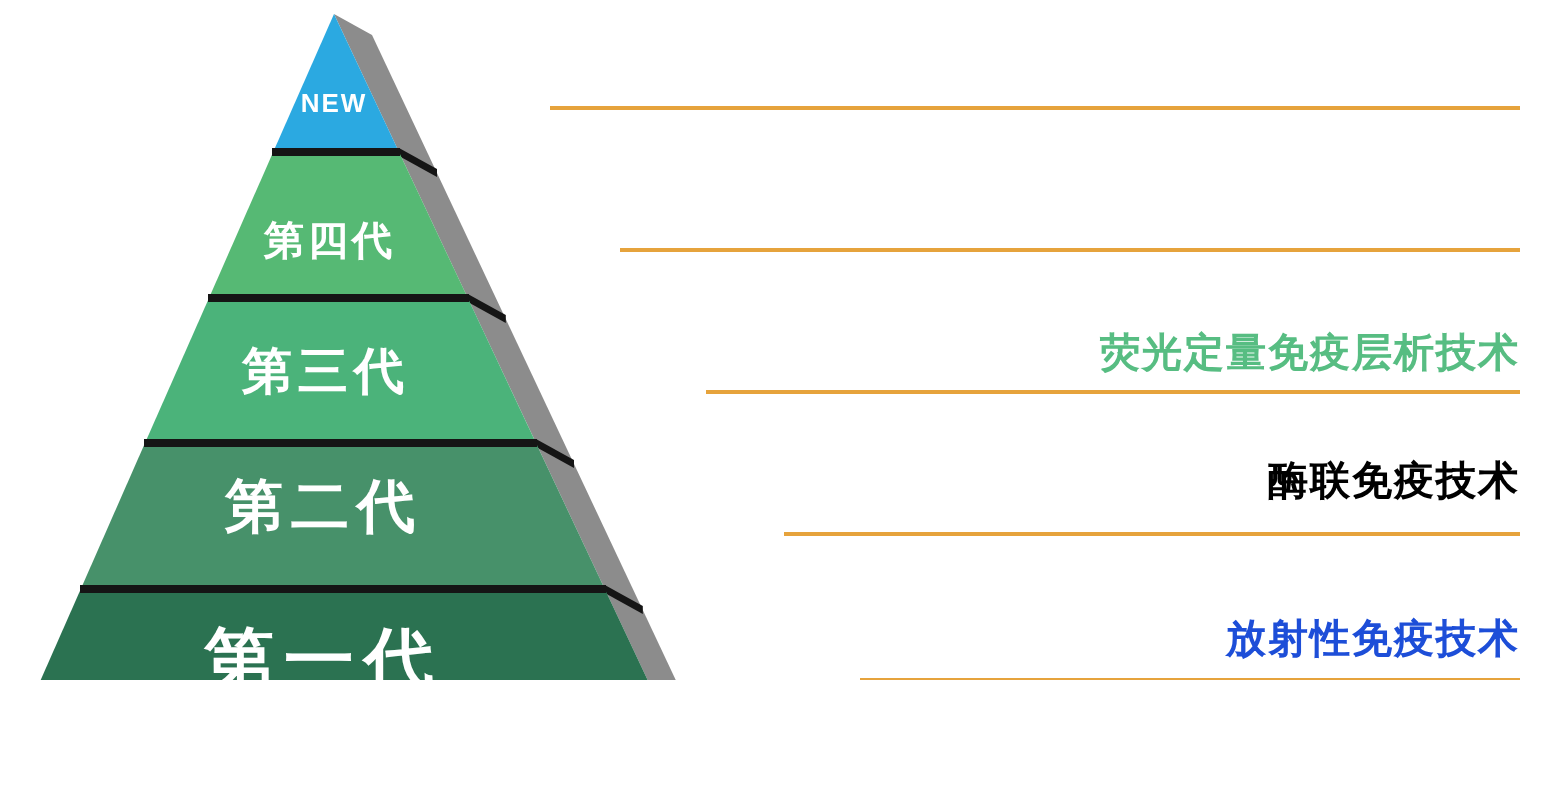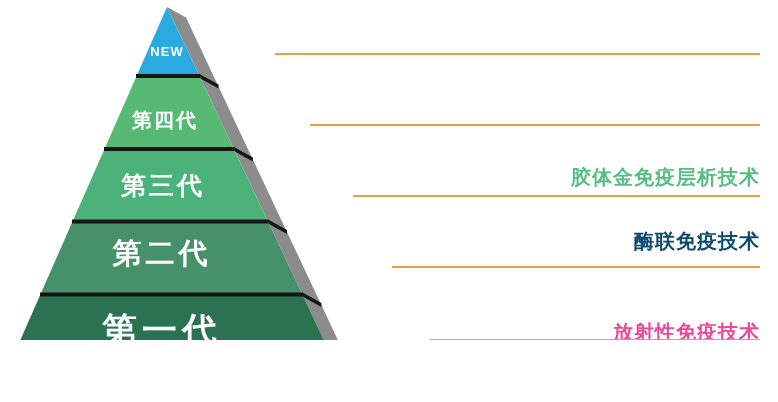--- a/index.html
+++ b/index.html
@@ -70,22 +70,22 @@
     <text x="165" y="127" font-size="20" letter-spacing="2">第四代</text>
     <text x="163" y="194" font-size="25" letter-spacing="3">第三代</text>
     <text x="162" y="263" font-size="29" letter-spacing="4">第二代</text>
     <text x="162" y="342" font-size="35" letter-spacing="5">第一代</text>
   </svg>
 
   <div class="tech-underline" style="top: 53px; left: 275px; width: 485px; background: rgb(230, 163, 60);"></div>
 
   <div class="tech-underline" style="top: 124px; left: 310px; width: 450px; background: rgb(230, 163, 60);"></div>
 
-  <div class="tech-label" style="top: 165px; color: rgb(87, 189, 130);">胶体金免疫层析技术</div>
+  <div class="tech-label" style="top: 165px; color: rgb(87, 189, 130);">荧光定量免疫层析技术</div>
   <div class="tech-underline" style="top: 195px; left: 353px; width: 407px; background: rgb(230, 163, 60);"></div>
 
-  <div class="tech-label" style="top: 229px; color: #0c4a6e; font-family: Liberation Serif, serif;">酶联免疫技术</div>
+  <div class="tech-label" style="top: 229px; color: #000000; font-family: Liberation Serif, serif;">酶联免疫技术</div>
   <div class="tech-underline" style="top: 266px; left: 392px; width: 368px; background: rgb(230, 163, 60);"></div>
 
-  <div class="tech-label" style="top: 320px; color: #ec4899;">放射性免疫技术</div>
+  <div class="tech-label" style="top: 308px; color: #1d4ed8;">放射性免疫技术</div>
   <div class="tech-underline" style="top: 339px; left: 430px; width: 330px; background: rgb(230, 163, 60);"></div>
 
 </div>
 
 </body></html>

